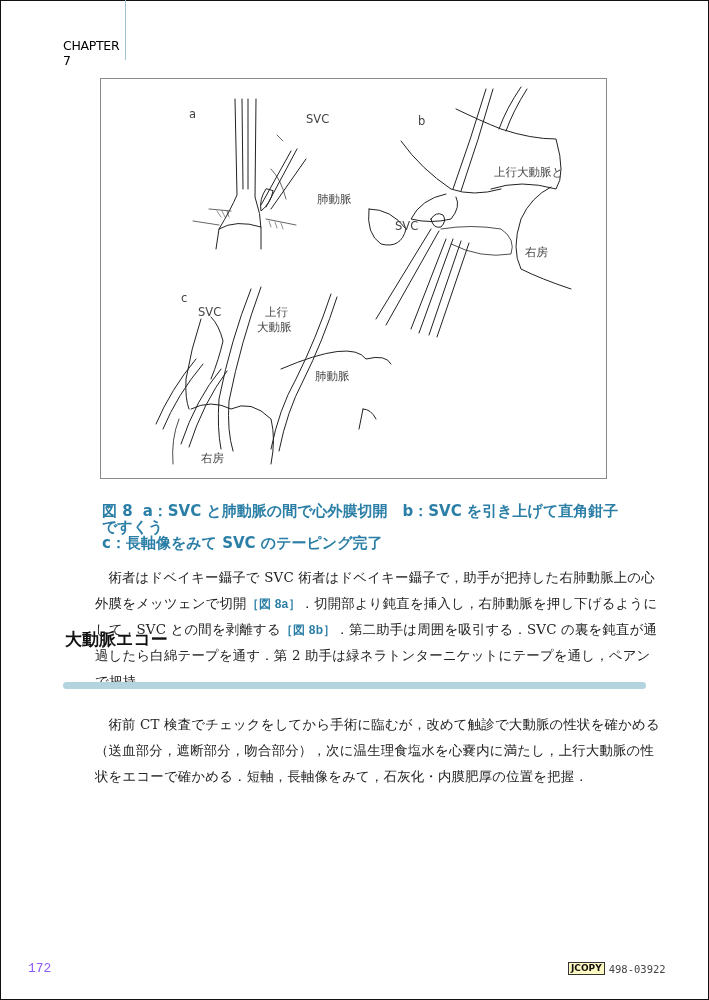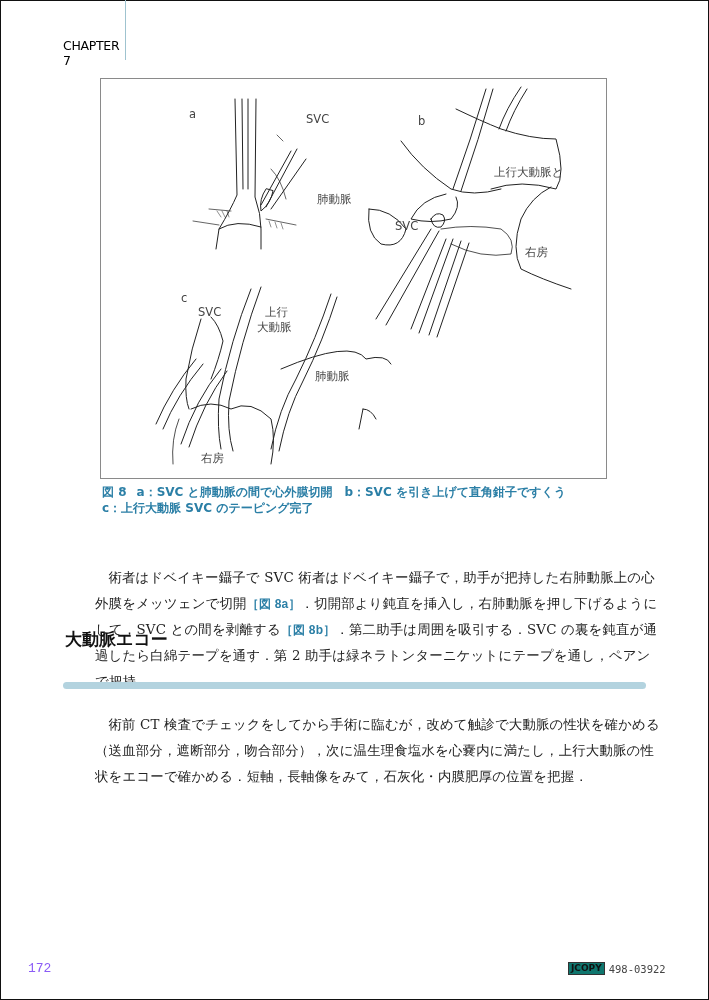--- a/index.html
+++ b/index.html
@@ -25,22 +25,22 @@
   .figure-frame {
     position: absolute; left: 100px; top: 78px; width: 505px; height: 399px;
     border: 1px solid #8a8a8a; background: #fff;
   }
   .figure-frame svg { position: absolute; left: 0; top: 0; }
   .fig-label {
     position: absolute; font-family: "DejaVu Sans", "Liberation Sans", sans-serif;
     font-size: 11.5px; color: #444;
   }
   .caption {
-    position: absolute; left: 102px; top: 484px; width: 520px;
-    font-family: "DejaVu Sans", "Liberation Sans", sans-serif; font-size: 12px;
+    position: absolute; left: 102px; top: 503px; width: 520px;
+    font-family: "DejaVu Sans", "Liberation Sans", sans-serif; font-size: 15px;
     color: #2b7fa6; font-weight: bold; line-height: 16px;
   }
   .caption .figno { margin-right: 10px; }
 
   .para {
     position: absolute; left: 95px; width: 568px; font-size: 13.4px; line-height: 26px;
     text-indent: 1em; color: #222; letter-spacing: 0.2px;
   }
   .para1 { top: 565px; }
   .para2 { top: 712px; }
@@ -56,21 +56,21 @@
     background: #b3d3df;
   }
 
   .page-number {
     position: absolute; left: 28px; top: 961px; font-size: 13px; color: #8b5cf6;
     font-family: Liberation Mono, monospace;
   }
   .footer-right { position: absolute; left: 568px; top: 962px; display: flex; align-items: center; gap: 4px; }
   .jcopy {
     font-family: "DejaVu Sans", "Liberation Sans", sans-serif; font-size: 9px; font-weight: bold;
-    border: 1px solid #333; background: #0f766e; padding: 0 2px; line-height: 11px; color: #111;
+    border: 1px solid #333; background: #fef9c3; padding: 0 2px; line-height: 11px; color: #111;
   }
   .isbn { font-family: "DejaVu Sans Mono", "Liberation Mono", monospace; font-size: 10.5px; color: #444; }
 </style>
 </head>
 <body>
 
 <div class="page-border"></div>
 <div class="header-rule"></div>
 
 <div class="header">
@@ -136,21 +136,21 @@
   <span class="fig-label" style="left:164px;top:226px;">上行</span>
   <span class="fig-label" style="left:156px;top:241px;">大動脈</span>
   <span class="fig-label" style="left:214px;top:290px;">肺動脈</span>
   <span class="fig-label" style="left:100px;top:372px;">右房</span>
 </div>
 
 <div class="caption">
   <div>
     <span class="figno">図 8</span><span>a：SVC と肺動脈の間で心外膜切開　b：SVC を引き上げて直角鉗子ですくう</span>
   </div>
-  <div>c：上行大動脈 SVC のテーピング完了</div>
+  <div>c：長軸像をみて SVC のテーピング完了</div>
 </div>
 
 <div class="para para1">
   <span>術者はドベイキー鑷子で SVC 術者はドベイキー鑷子で，助手が把持した右肺動脈上の心外膜をメッツェンで切開</span><span class="ref">［図 8a］</span><span>．切開部より鈍直を挿入し，右肺動脈を押し下げるようにして，SVC との間を剥離する</span><span class="ref">［図 8b］</span><span>．第二助手は周囲を吸引する．SVC の裏を鈍直が通過したら白綿テープを通す．第 2 助手は緑ネラトンターニケットにテープを通し，ペアンで把持．</span>
 </div>
 
 <div class="section-bar"></div>
 <div class="section-heading">大動脈エコー</div>
 
 <div class="para para2">術前 CT 検査でチェックをしてから手術に臨むが，改めて触診で大動脈の性状を確かめる（送血部分，遮断部分，吻合部分），次に温生理食塩水を心嚢内に満たし，上行大動脈の性状をエコーで確かめる．短軸，長軸像をみて，石灰化・内膜肥厚の位置を把握．</div>

